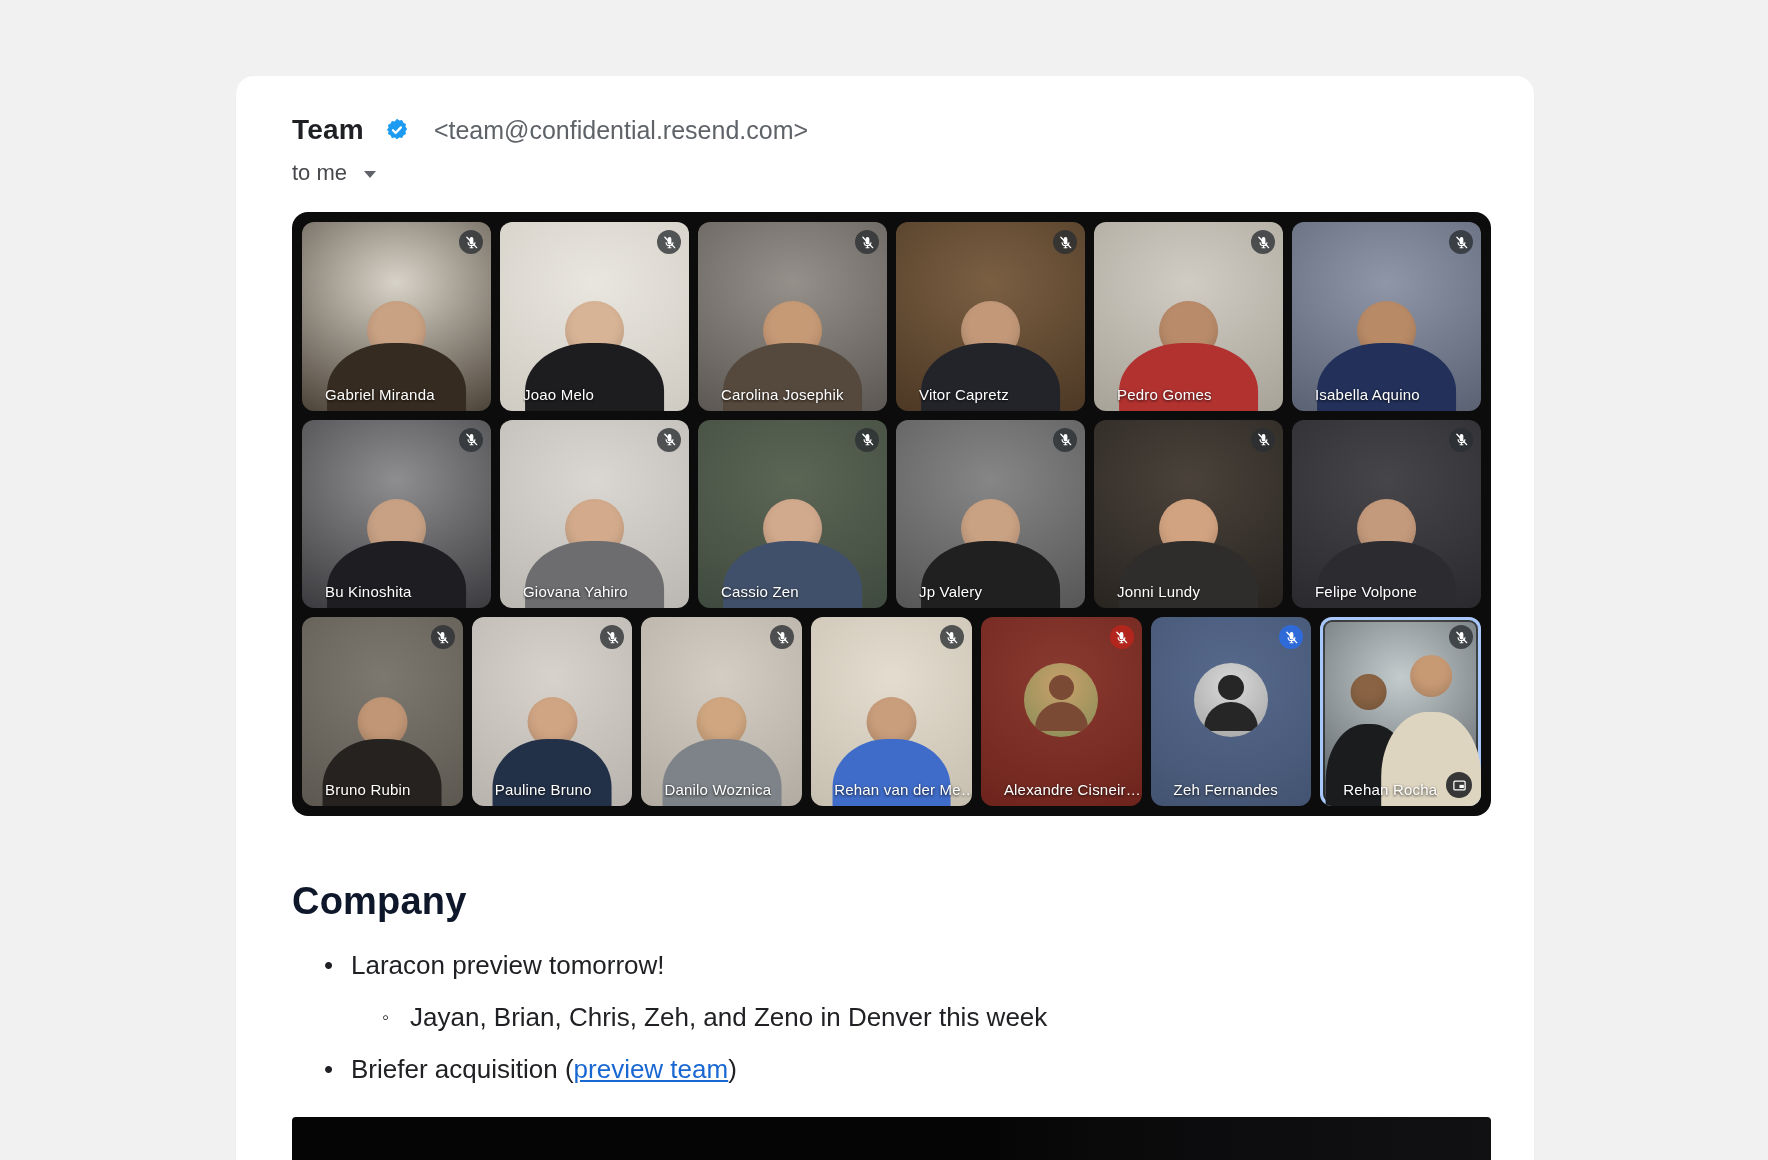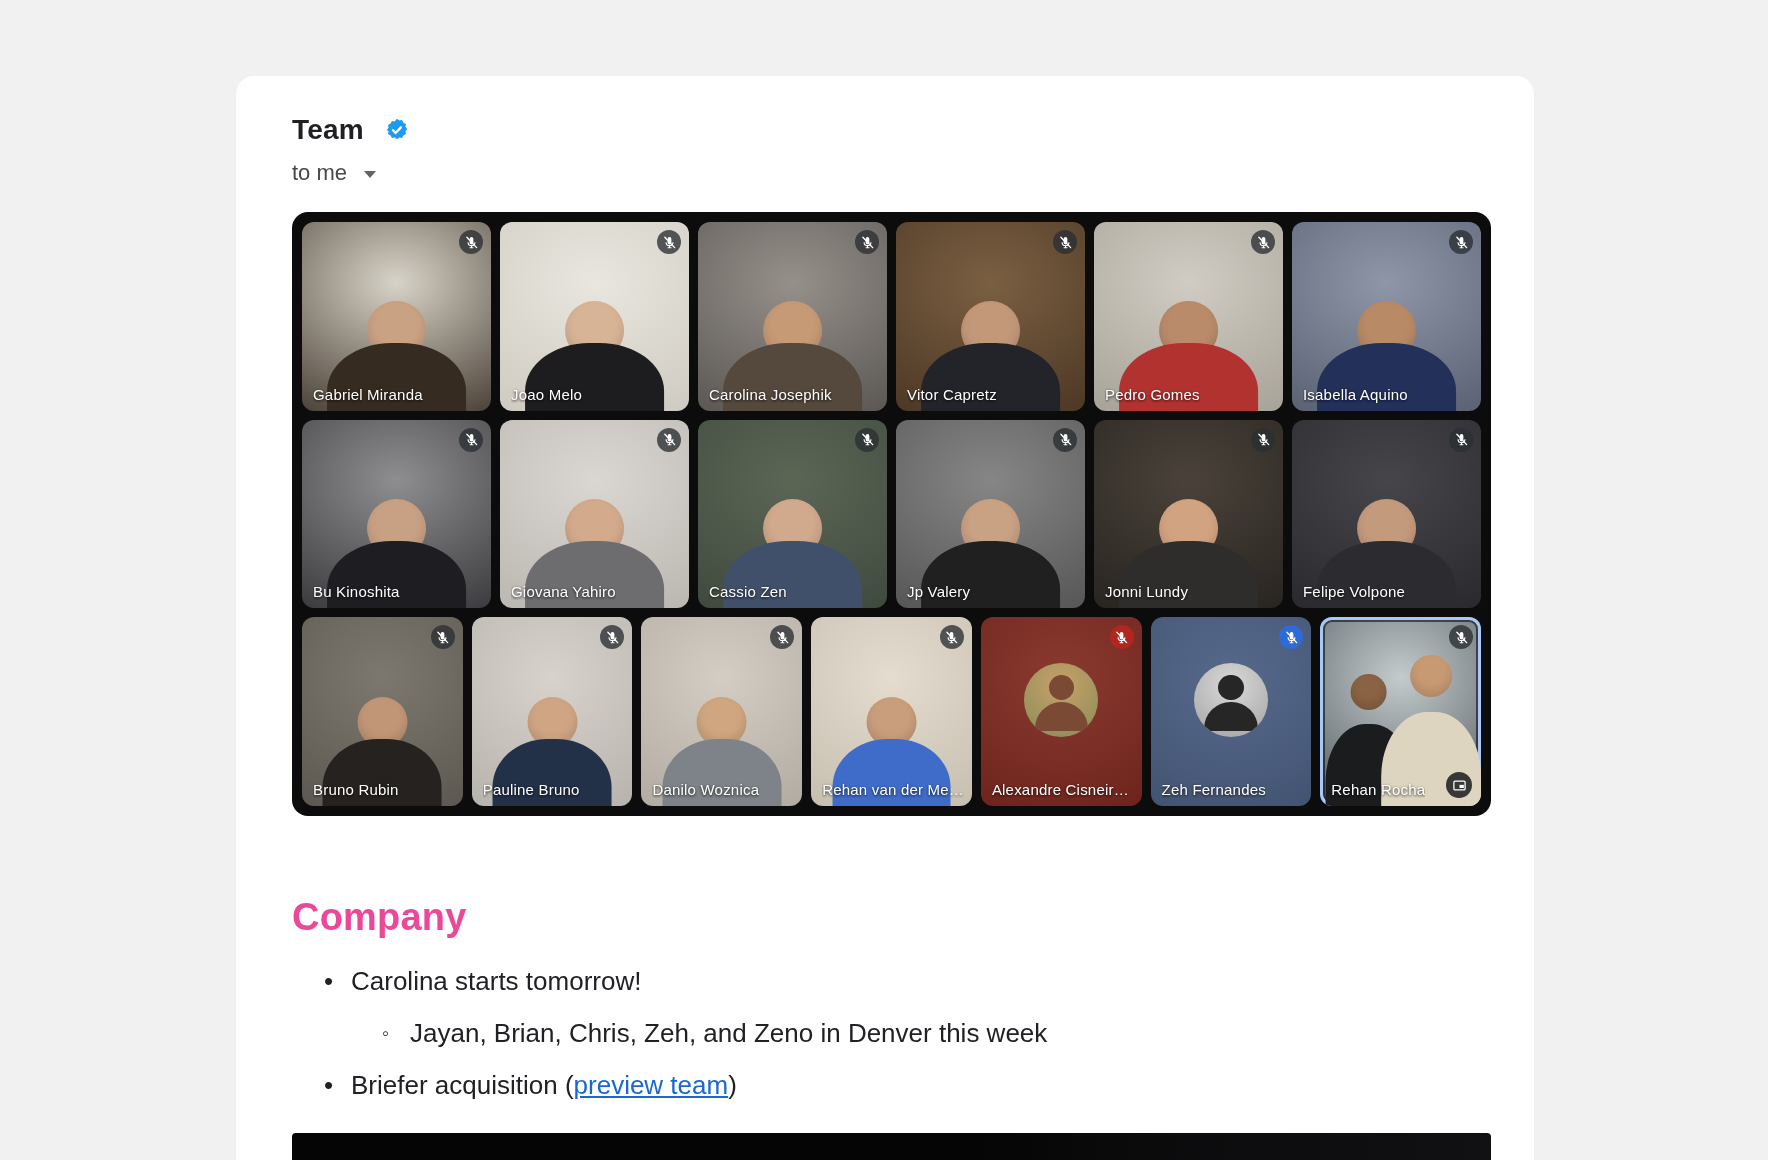--- a/index.html
+++ b/index.html
@@ -50,41 +50,41 @@
     position:absolute; left:0; right:0; bottom:0; top:36%;
     background:var(--cloth);
     border-radius:46% 46% 0 0 / 64% 64% 0 0;
   }
   .mic {
     position:absolute; top:8px; right:8px; width:24px; height:24px;
     border-radius:50%; display:flex; align-items:center; justify-content:center;
   }
   .mic svg { width:15px; height:15px; }
   .nametag {
-    position:absolute; left:11px; bottom:8px;
+    position:absolute; left:23px; bottom:8px;
     color:#fff; font-size:15px; letter-spacing:.2px;
     text-shadow:0 1px 3px rgba(0,0,0,.85);
     white-space:nowrap; max-width:92%; overflow:hidden; text-overflow:ellipsis;
   }
   .avatar {
     position:absolute; left:50%; top:44%; transform:translate(-50%,-50%);
     width:74px; height:74px; border-radius:50%;
     background:radial-gradient(100% 100% at 50% 30%, var(--av1) 0%, var(--av1d) 100%);
     overflow:hidden;
   }
   .avatar .ahead { width:34%; aspect-ratio:1/1; border-radius:50%; margin:16% auto 0; background:var(--av2); }
   .avatar .abody { width:72%; height:40%; margin:2% auto 0; border-radius:50% 50% 0 0/90% 90% 0 0; background:var(--av2); }
   .pip {
     position:absolute; right:9px; bottom:8px; width:26px; height:26px;
     border-radius:50%; background:rgba(32,33,36,.88);
     display:flex; align-items:center; justify-content:center;
   }
   .pip svg { width:15px; height:15px; }
   
-  .company-h { margin-top:80px; font-size:38px; font-weight:700; color:#ec4899; letter-spacing:.2px; }
+  .company-h { margin-top:64px; font-size:38px; font-weight:700; color:#0f172a; letter-spacing:.2px; }
   .bullets { margin-top:16px; list-style:none; }
   .b-line { position:relative; font-size:26px; line-height:52px; color:#202124; padding-left:59px; }
   .b-line .dot { position:absolute; left:32px; top:0; }
   .b-line.lvl2 { padding-left:118px; }
   .b-line.lvl2 .dot { left:90px; }
   .dot-solid { color:#202124; }
   .dot-hollow { color:#202124; font-size:20px; }
   a.inline-link { color:#1967d2; text-decoration:underline; cursor:pointer; }
   
   .bottom-img {
@@ -99,20 +99,21 @@
 <div class="card">
 
   <div class="hdr-row">
     <span class="sender">Team</span>
     <span class="badge">
       <svg viewBox="0 0 24 24">
         <path fill="#1d9bf0" d="M12 1.7l2.1 1.6 2.6-.5 1.2 2.4 2.4 1.2-.5 2.6 1.6 2.1-1.6 2.1.5 2.6-2.4 1.2-1.2 2.4-2.6-.5-2.1 1.6-2.1-1.6-2.6.5-1.2-2.4-2.4-1.2.5-2.6L2.6 12l1.6-2.1-.5-2.6 2.4-1.2 1.2-2.4 2.6.5z"></path>
         <path fill="none" stroke="#ffffff" stroke-width="2.1" stroke-linecap="round" stroke-linejoin="round" d="M8.3 12.3l2.4 2.5 4.9-5.2"></path>
       </svg>
     </span>
+    <span class="email">&lt;team@confidential.resend.com&gt;</span>
   </div>
 
   <div class="tome-row">
     <span class="tome">to me</span>
     <span class="caret"></span>
   </div>
 
   <div class="meet" id="meet" style="--activeb: #a8c7fa;">
       <div class="meet-row">
         <div class="tile" style="--wall: #d8d3c8; --edge: #2e241a; --activeb: #a8c7fa;">
@@ -394,20 +395,20 @@
               <rect x="12" y="11" width="7" height="5" fill="#fff"></rect>
             </svg>
           </span>
         </div>
       </div>
     </div>
 
   <h2 class="company-h">Company</h2>
 
   <ul class="bullets" id="bullets">
-      <li class="b-line"><span class="dot dot-solid">•</span><span>Carolina starts tomorrow!</span></li>
+      <li class="b-line"><span class="dot dot-solid">•</span><span>Laracon preview tomorrow!</span></li>
       <li class="b-line lvl2"><span class="dot dot-hollow">◦</span><span>Jayan, Brian, Chris, Zeh, and Zeno in Denver this week</span></li>
       <li class="b-line"><span class="dot dot-solid">•</span><span>Briefer acquisition (</span><a class="inline-link">preview team</a><span>)</span></li>
     </ul>
 
   <div class="bottom-img"></div>
 
 </div>
 
 </body></html>

